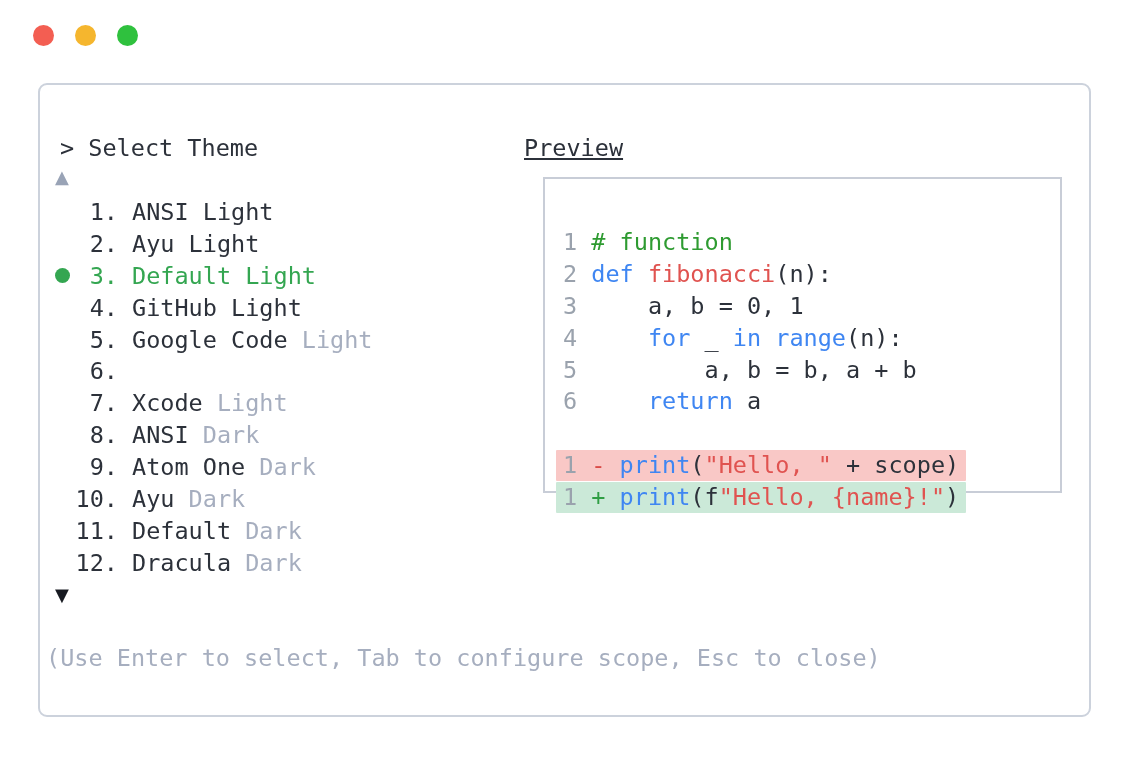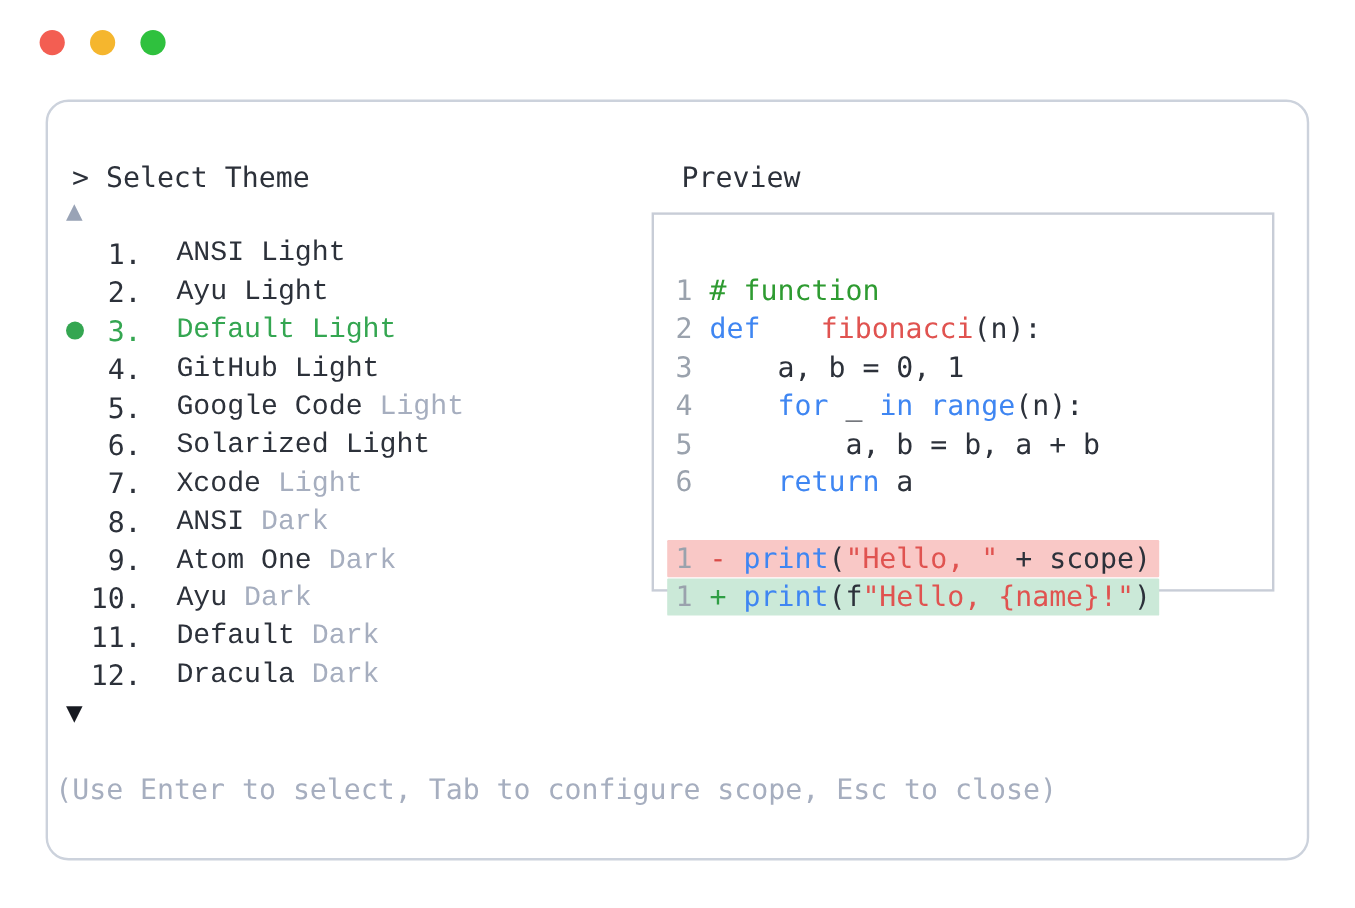--- a/index.html
+++ b/index.html
@@ -9,54 +9,54 @@
     font-size:23.5px;color:var(--dark,#2c313a);
     -webkit-font-smoothing:antialiased;
   }
   
   .lights{position:absolute;left:33px;top:25px;display:flex;gap:21px;}
   .light{width:21px;height:21px;border-radius:50%;}
 
   
   .panel{
     position:absolute;left:38px;top:83px;width:1053px;height:634px;
-    border:2px solid var(--panel_border,#ccd2dc);border-radius:19px;
+    border:2px solid var(--panel_border,#ccd2dc);border-radius:9px;
     box-sizing:border-box;background:#fff;
   }
   .prompt{position:absolute;left:20px;top:47px;line-height:32px;white-space:pre;}
   .arrow{position:absolute;font-size:18px;line-height:18px;font-family:"DejaVu Sans",sans-serif;}
   .arrow.up{left:15px;top:83px;color:var(--arrow_up,#99a3b6);}
   .arrow.down{left:15px;top:501px;color:var(--arrow_down,#171a21);}
 
   
   #theme-list{position:absolute;left:15px;top:111px;}
   .trow{display:flex;align-items:center;height:31.9px;cursor:default;}
   .trow .marker{display:inline-flex;width:19px;justify-content:flex-start;align-items:center;}
   .trow .dot{width:15px;height:15px;border-radius:50%;background:var(--selected,#34a651);display:block;}
   .trow .num{display:inline-block;width:44px;text-align:right;white-space:pre;}
-  .trow .tname{margin-left:29px;white-space:pre;font-family:Liberation Mono, monospace;}
+  .trow .tname{margin-left:14px;white-space:pre;}
   .trow .muted{color:var(--muted,#a6aebf);}
   .trow.selected .num,.trow.selected .tname{color:var(--selected,#34a651);}
 
   .help{position:absolute;left:6px;top:557px;line-height:32px;color:var(--muted,#a6aebf);white-space:pre;}
 
   
-  .preview-title{position:absolute;left:528px;top:47px;line-height:32px;}
+  .preview-title{position:absolute;left:484px;top:47px;line-height:32px;text-decoration:underline;}
   .preview-box{
     position:absolute;left:503px;top:92px;width:519px;height:316px;
     border:2px solid var(--box_border,#c8cdd7);box-sizing:border-box;background:#fff;
   }
   #code{position:absolute;left:18px;top:48px;}
   .cline{height:31.9px;line-height:31.9px;white-space:pre;}
   .lnum{color:var(--linenum,#9aa2ad);}
   .tok-plain{color:var(--dark,#2c313a);}
   .tok-keyword{color:var(--keyword,#3f86f2);margin-top:31px;}
   .tok-comment{color:var(--comment,#2e9b31);}
   .tok-string{color:var(--string,#e05350);}
-  .tok-fname{color:var(--fname,#e05350);margin-left:36px;}
+  .tok-fname{color:var(--fname,#e05350);}
   .tok-minus{color:var(--minus,#d94b47);}
   .tok-plus{color:var(--plus,#2f9e44);}
   .diffbg{padding:1px 7px 2px 7px;margin-left:-7px;border-radius:1px;}
   .diffbg.removed{background:var(--removed_bg,#f9c8c6);}
   .diffbg.added{background:var(--added_bg,#cbe9d8);}
 </style>
 </head>
 <body>
 
 <div class="lights">
@@ -92,21 +92,20 @@
         <span class="tname"><span>GitHub Light</span></span>
       </div>
       <div class="trow">
         <span class="marker"></span>
         <span class="num">5.</span>
         <span class="tname"><span>Google Code </span><span class="muted">Light</span></span>
       </div>
       <div class="trow">
         <span class="marker"></span>
         <span class="num">6.</span>
-        <span class="tname"><span>Solarized Light</span></span>
       </div>
       <div class="trow">
         <span class="marker"></span>
         <span class="num">7.</span>
         <span class="tname"><span>Xcode </span><span class="muted">Light</span></span>
       </div>
       <div class="trow">
         <span class="marker"></span>
         <span class="num">8.</span>
         <span class="tname"><span>ANSI </span><span class="muted">Dark</span></span>

